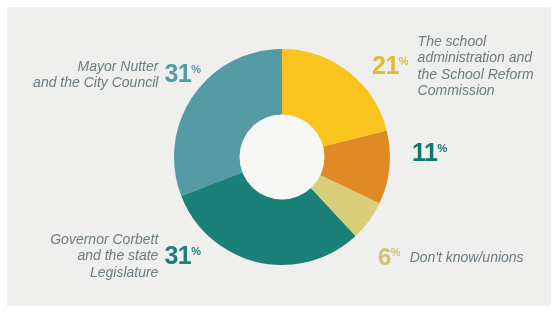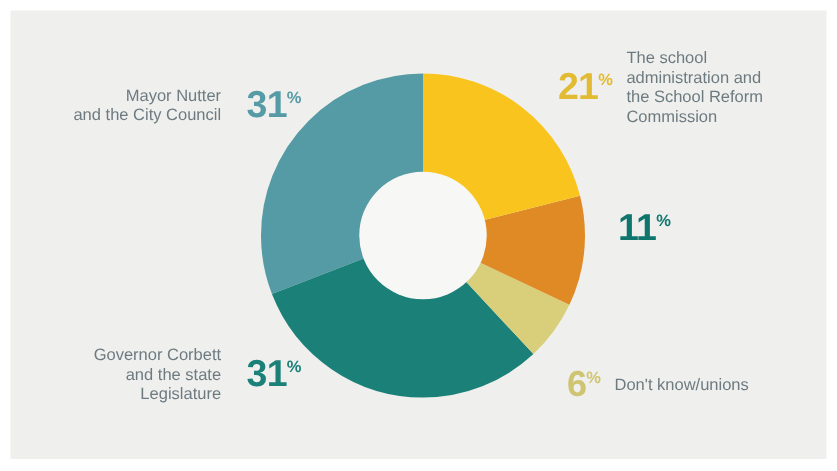--- a/index.html
+++ b/index.html
@@ -56,28 +56,29 @@
     font-family:"Liberation Sans", sans-serif;
   }
   .pct .sign {
     font-size:11px;
     font-weight:bold;
     vertical-align:super;
     letter-spacing:0;
   }
 
   .desc {
-    font-size:11px;
+    font-size:14px;
     color:#6d7b80;
     white-space:pre-line;
+    font-style:italic;
   }
 
   
   .left-block { text-align:right; }
-  .left-block .desc { margin-right:17px; padding-top:1px; }
+  .left-block .desc { margin-right:6px; padding-top:1px; }
 
   
   .right-block .pct { margin-right:9px; }
 
   
   #label-mayor       { left:16px;  top:57px;  width:185px; justify-content:flex-end; }
   #label-governor    { left:16px;  top:230px; width:185px; justify-content:flex-end; }
   #label-school      { left:372px; top:33px;  width:180px; }
   #label-unions      { left:412px; top:140px; width:142px; }
   #label-dontknow    { left:378px; top:245px; width:176px; align-items:center; }

